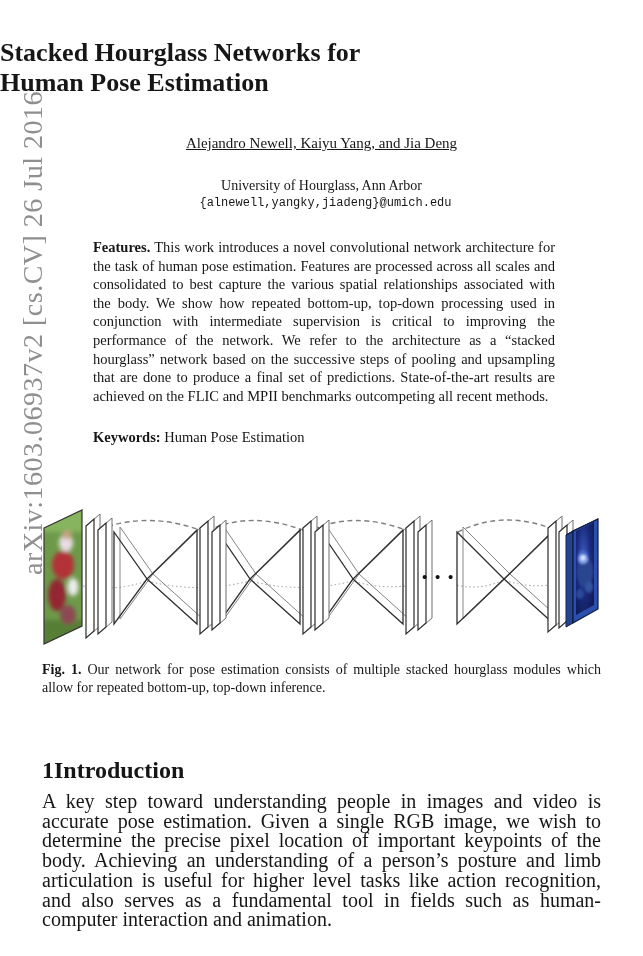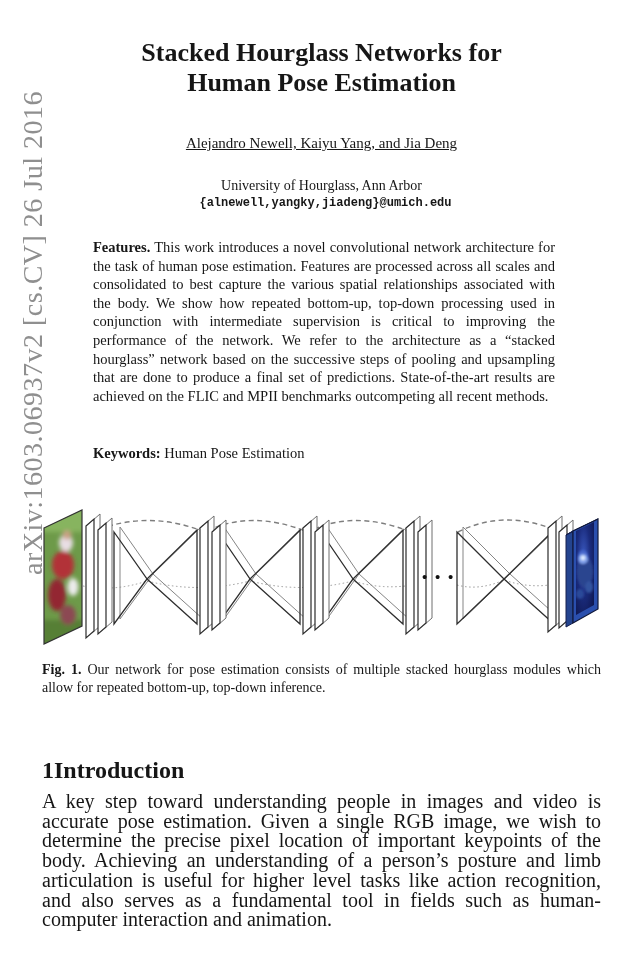--- a/index.html
+++ b/index.html
@@ -6,30 +6,30 @@
   .page{
     position:relative;width:643px;height:956px;background:#ffffff;overflow:hidden;
     font-family:"Liberation Serif","DejaVu Serif",serif;color:#161616;
   }
   .arxiv-strip{
     position:absolute;left:14px;top:612px;width:558px;height:38px;
     transform-origin:0 0;transform:rotate(-90deg);
     font-size:28px;line-height:38px;letter-spacing:.5px;text-align:center;
     color:#8f8f8f;white-space:nowrap;
   }
-  .title-block{position:absolute;top:38px;left:0;right:0;text-align:center;
+  .title-block{position:absolute;top:38px;left:0;right:0;text-align:left;
     font-size:26px;font-weight:bold;line-height:30px;}
   .authors{position:absolute;top:135px;left:0;right:0;text-align:center;font-size:15px;text-decoration:underline;}
   .affiliation{position:absolute;top:178px;left:0;right:0;text-align:center;font-size:14px;}
   .email{position:absolute;top:196px;left:8px;right:0;text-align:center;
-    font-family:"Liberation Mono","DejaVu Sans Mono",monospace;font-size:12px;font-weight:bold;}
+    font-family:"Liberation Mono","DejaVu Sans Mono",monospace;font-size:12px;}
   .abstract{position:absolute;top:238px;left:93px;width:462px;
     font-size:14.5px;line-height:18.6px;text-align:justify;}
   .abs-label,.kw-label,.cap-label{font-weight:bold;}
-  .keywords{position:absolute;top:429px;left:93px;width:462px;font-size:14.5px;margin-top:16px;}
+  .keywords{position:absolute;top:429px;left:93px;width:462px;font-size:14.5px;}
   .figure-wrap{position:absolute;top:502px;left:42px;width:565px;height:156px;}
   .caption{position:absolute;top:661px;left:42px;width:559px;
     font-size:14px;line-height:17.8px;text-align:justify;}
   .section-heading{position:absolute;top:757px;left:42px;font-size:24px;font-weight:bold;}
   .section-heading .sec-title{}
   .intro-para{position:absolute;top:792px;left:42px;width:559px;
     font-size:20px;line-height:19.7px;text-align:justify;}
 </style>
 </head>
 <body>

